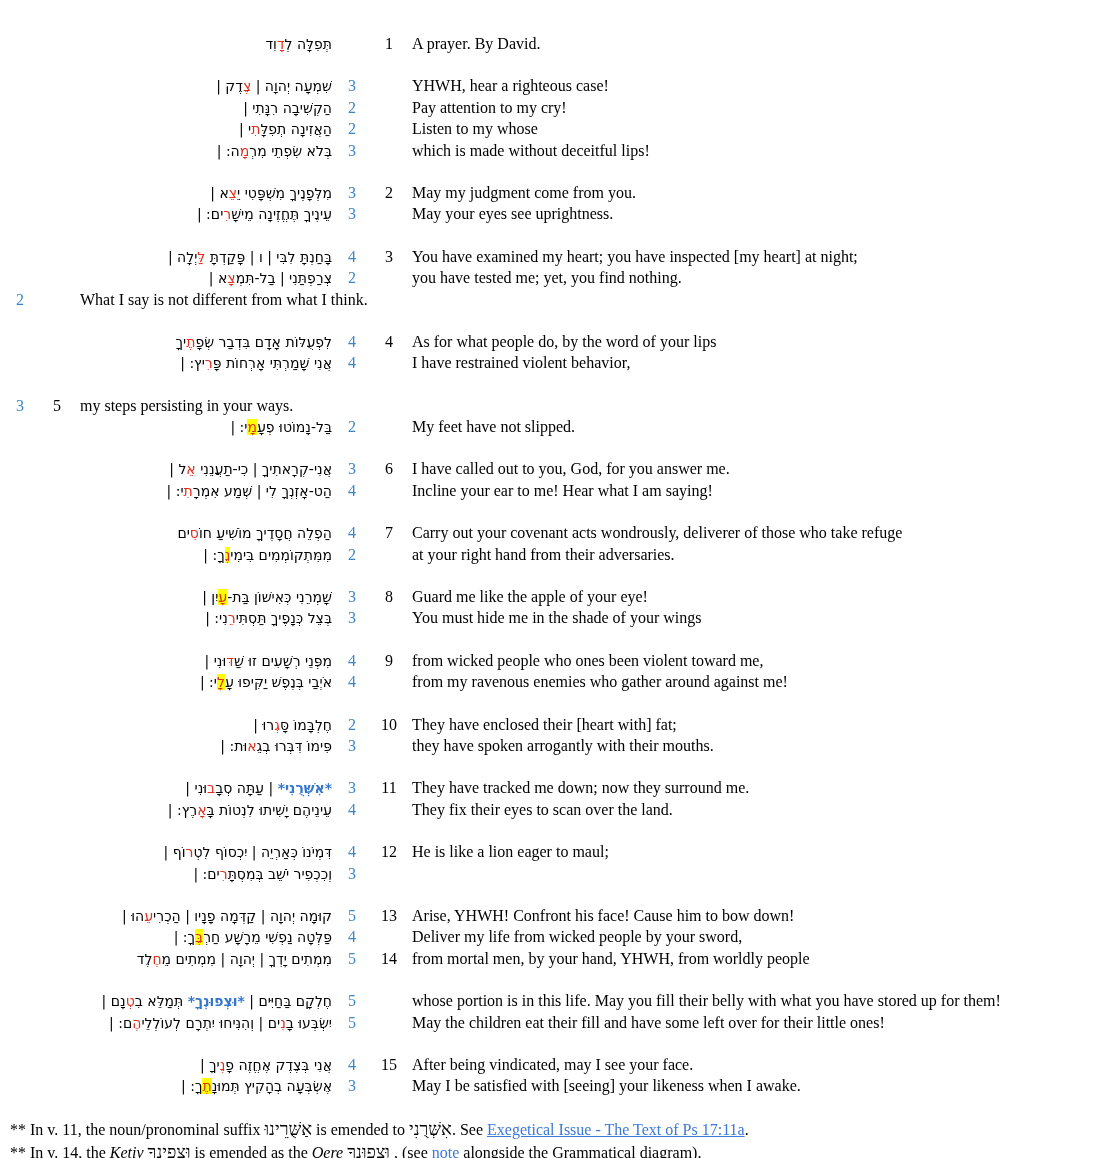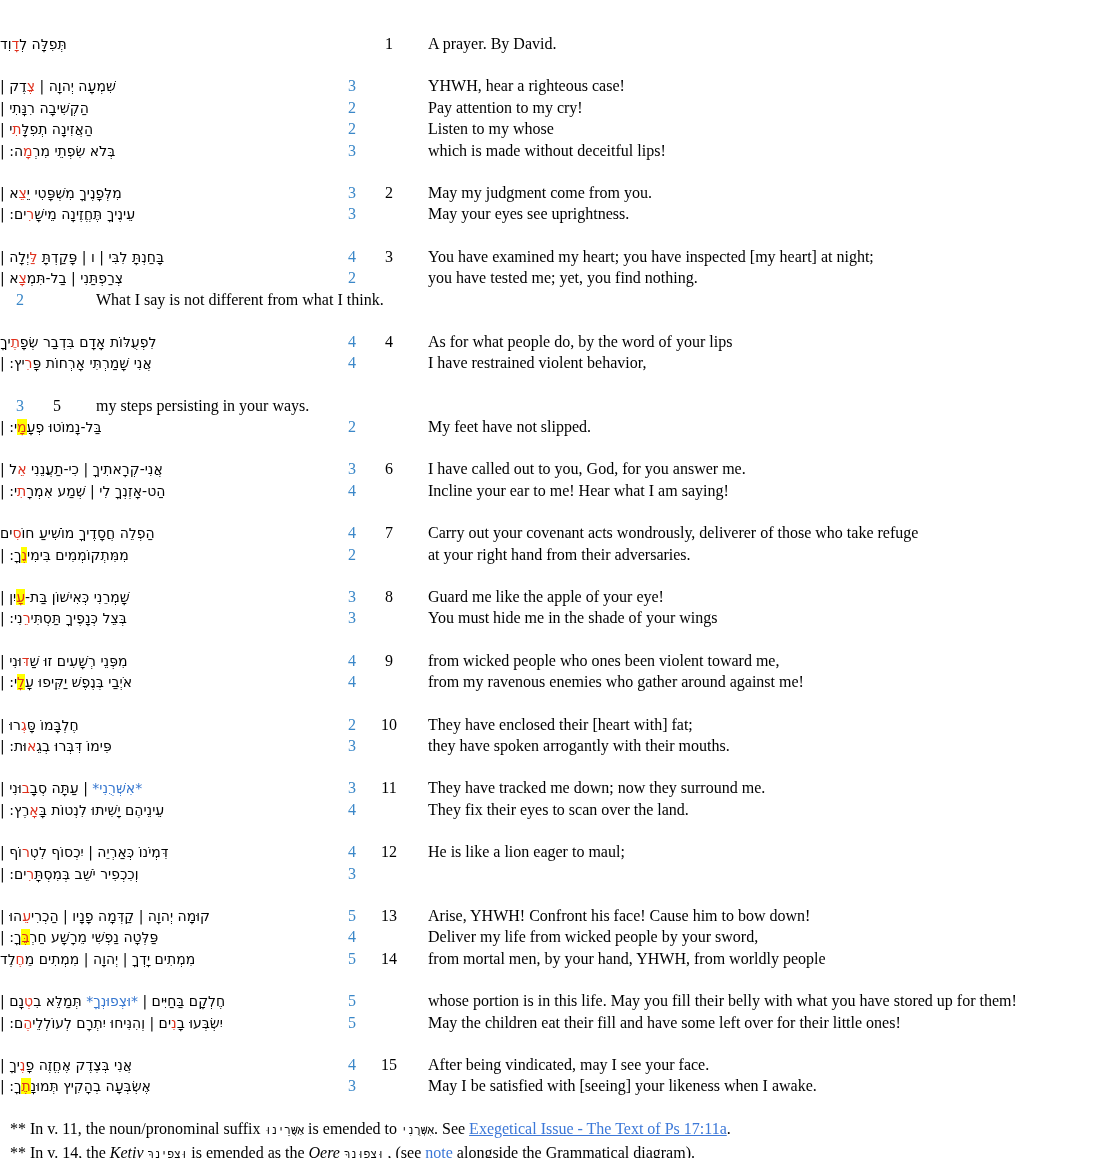--- a/index.html
+++ b/index.html
@@ -7,32 +7,32 @@
   }
   html,body{margin:0;padding:0;}
   body{
     width:1110px;height:1158px;overflow:hidden;background:#ffffff;color:#000;
     font-family:"Liberation Serif",serif;font-size:16px;
   }
   #poem{padding-top:33px;}
   .stanza{margin-bottom:21px;}
   .row{display:flex;align-items:baseline;line-height:21.4px;height:21.4px;}
   .heb{
-    width:332px;flex:0 0 332px;direction:rtl;text-align:left;
+    width:332px;flex:0 0 332px;direction:rtl;text-align:right;
     font-family:"DejaVu Sans",sans-serif;font-size:14px;white-space:nowrap;
   }
   .cnt{width:40px;flex:0 0 40px;text-align:center;color:var(--blue);}
   .vn{width:34px;flex:0 0 34px;text-align:center;}
-  .eng{margin-left:22px;white-space:nowrap;}
+  .eng{margin-left:6px;white-space:nowrap;}
   .red{color:var(--red);}
   .hl{color:var(--red);background:var(--yellow);}
-  .blue{color:var(--emend);}
+  .blue{color:var(--emend);font-weight:bold;}
   #footnotes{margin-top:15px;padding-left:10px;}
   .footnote{line-height:22px;}
-  .fn-heb{font-family:Liberation Mono, monospace;font-size:11px;}
+  .fn-heb{font-family:Liberation Serif, serif;font-size:18px;}
   .it{font-style:italic;}
   a.link{color:var(--link);text-decoration:underline;cursor:pointer;}
 </style>
 </head>
 <body>
 
 <div id="poem">
     <div class="stanza">
       <div class="row">
         <div class="heb"><span>תְּפִלָּה לְ</span><span class="red">דָ</span><span>וִד</span></div>

